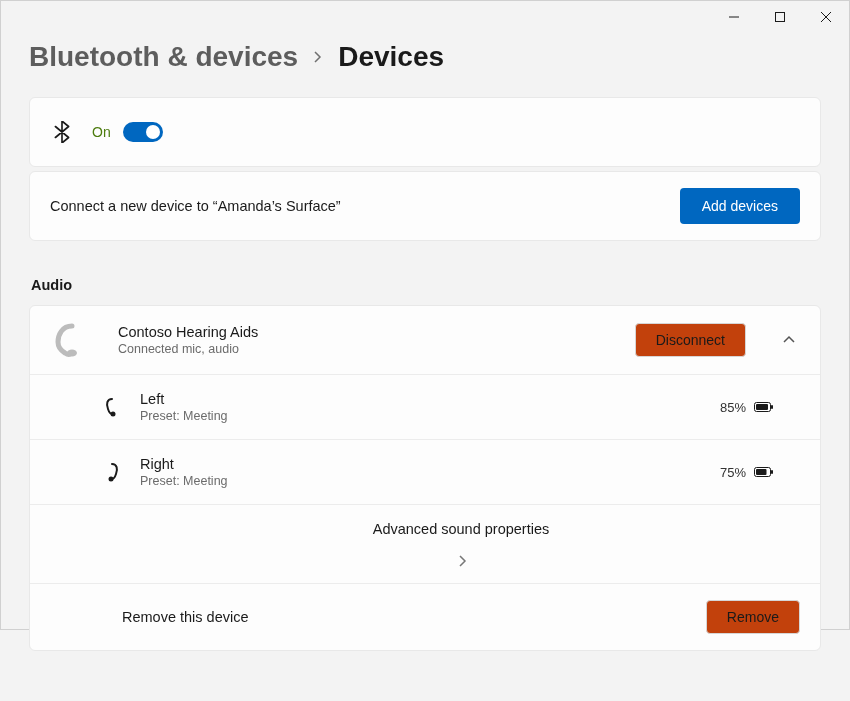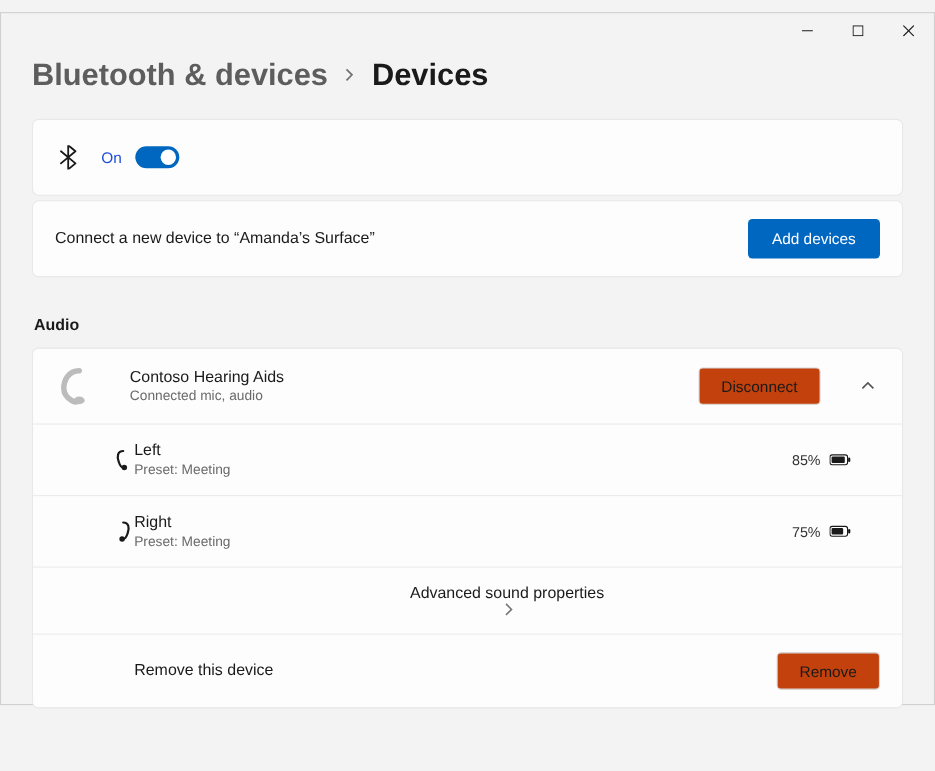--- a/index.html
+++ b/index.html
@@ -1,41 +1,41 @@
 <!DOCTYPE html>
 <html><head>
   <meta charset="utf-8">
   <style>
     * { margin: 0; padding: 0; box-sizing: border-box; font-family: "Segoe UI", -apple-system, sans-serif; }
     body { background: #f3f3f3; width: 850px; height: 701px; overflow: hidden; position: relative; }
-    .window { width: 850px; height: 630px; border: 1px solid #d0d0d0; background: #f3f3f3; margin-top: 11px; }
+    .window { width: 850px; height: 630px; border: 1px solid #d0d0d0; background: #f3f3f3; }
     .titlebar { height: 32px; display: flex; justify-content: flex-end; align-items: center; padding: 0; }
     .titlebar-btn { width: 46px; height: 32px; display: flex; align-items: center; justify-content: center; cursor: pointer; }
     .content { padding: 8px 28px 28px 28px; }
     .breadcrumb { display: flex; align-items: center; gap: 14px; margin-bottom: 24px; }
     .breadcrumb-parent { font-size: 28px; font-weight: 600; color: #5d5d5d; cursor: pointer; }
     .breadcrumb-current { font-size: 28px; font-weight: 600; color: #1a1a1a; }
     .breadcrumb-sep { color: #888; font-size: 18px; }
     .card { background: #fdfdfd; border: 1px solid #e8e8e8; border-radius: 6px; margin-bottom: 4px; }
     .card-row { display: flex; align-items: center; padding: 16px 20px; gap: 18px; min-height: 68px; }
     .card-icon { flex-shrink: 0; width: 24px; display: flex; justify-content: center; }
     .card-labels { flex: 1; }
     .card-title { font-size: 14.5px; color: #1a1a1a; }
     .card-subtitle { font-size: 12.5px; color: #6b6b6b; margin-top: 2px; }
     .toggle-wrap { display: flex; align-items: center; gap: 12px; }
-    .toggle-label { font-size: 14px; color: #1d4ed8; }
+    .toggle-label { font-size: 14px; color: #4d7c0f; }
     .toggle { width: 40px; height: 20px; background: #0067c0; border-radius: 10px; position: relative; cursor: pointer; }
     .toggle-knob { position: absolute; right: 3px; top: 3px; width: 14px; height: 14px; background: white; border-radius: 50%; }
     .btn-primary { background: #0067c0; color: #fff; border: none; border-radius: 4px; padding: 10px 22px; font-size: 14px; cursor: pointer; }
     .btn-secondary { background: #c2410c; color: #1a1a1a; border: 1px solid #d6d6d6; border-radius: 4px; padding: 8px 20px; font-size: 14px; cursor: pointer; }
     .section-h { font-size: 14.5px; font-weight: 600; color: #1a1a1a; margin: 36px 0 12px 2px; }
     .device-group { background: #fdfdfd; border: 1px solid #e8e8e8; border-radius: 6px; overflow: hidden; }
     .device-header { display: flex; align-items: center; padding: 14px 20px; gap: 28px; }
     .device-big-icon { width: 40px; height: 40px; flex-shrink: 0; }
-    .device-sub { border-top: 1px solid #ececec; display: flex; align-items: center; padding: 16px 20px 16px 72px; }
+    .device-sub { border-top: 1px solid #ececec; display: flex; align-items: center; padding: 16px 20px 16px 72px; gap: 18px; }
     .device-sub-icon { width: 20px; flex-shrink: 0; display:flex; justify-content:center; }
     .battery-wrap { display: flex; align-items: center; gap: 8px; margin-right: 26px; }
     .battery-pct { font-size: 13px; color: #333; }
     .chevron { color: #555; margin-left: 4px; cursor: pointer; display:flex; align-items:center; justify-content:center; width: 22px; }
     .connect-row .card-title { font-size: 14.5px; color: #1a1a1a; }
   </style>
 </head>
 <body>
 
 <div class="window">

